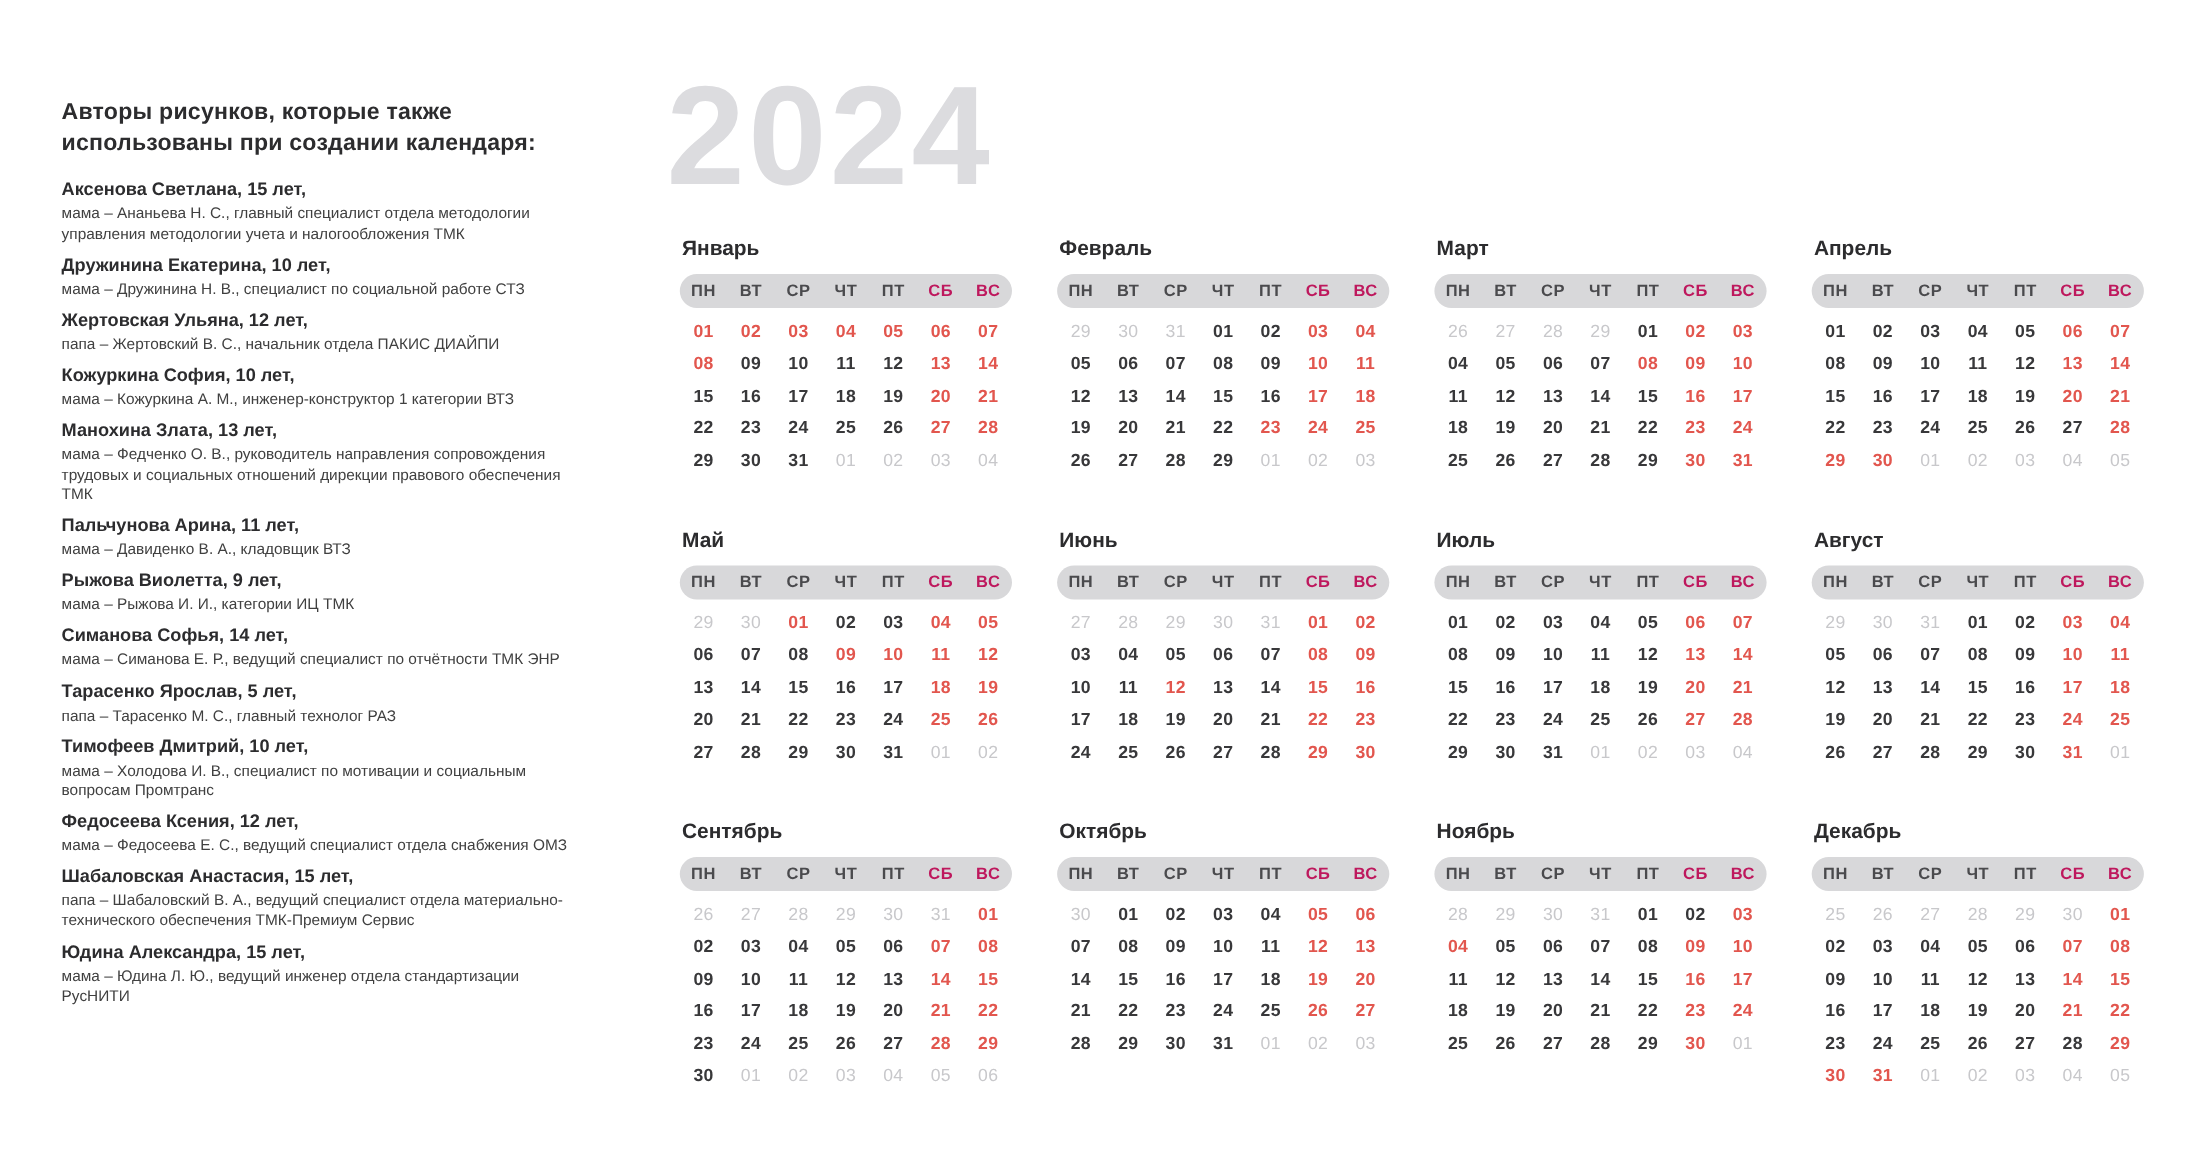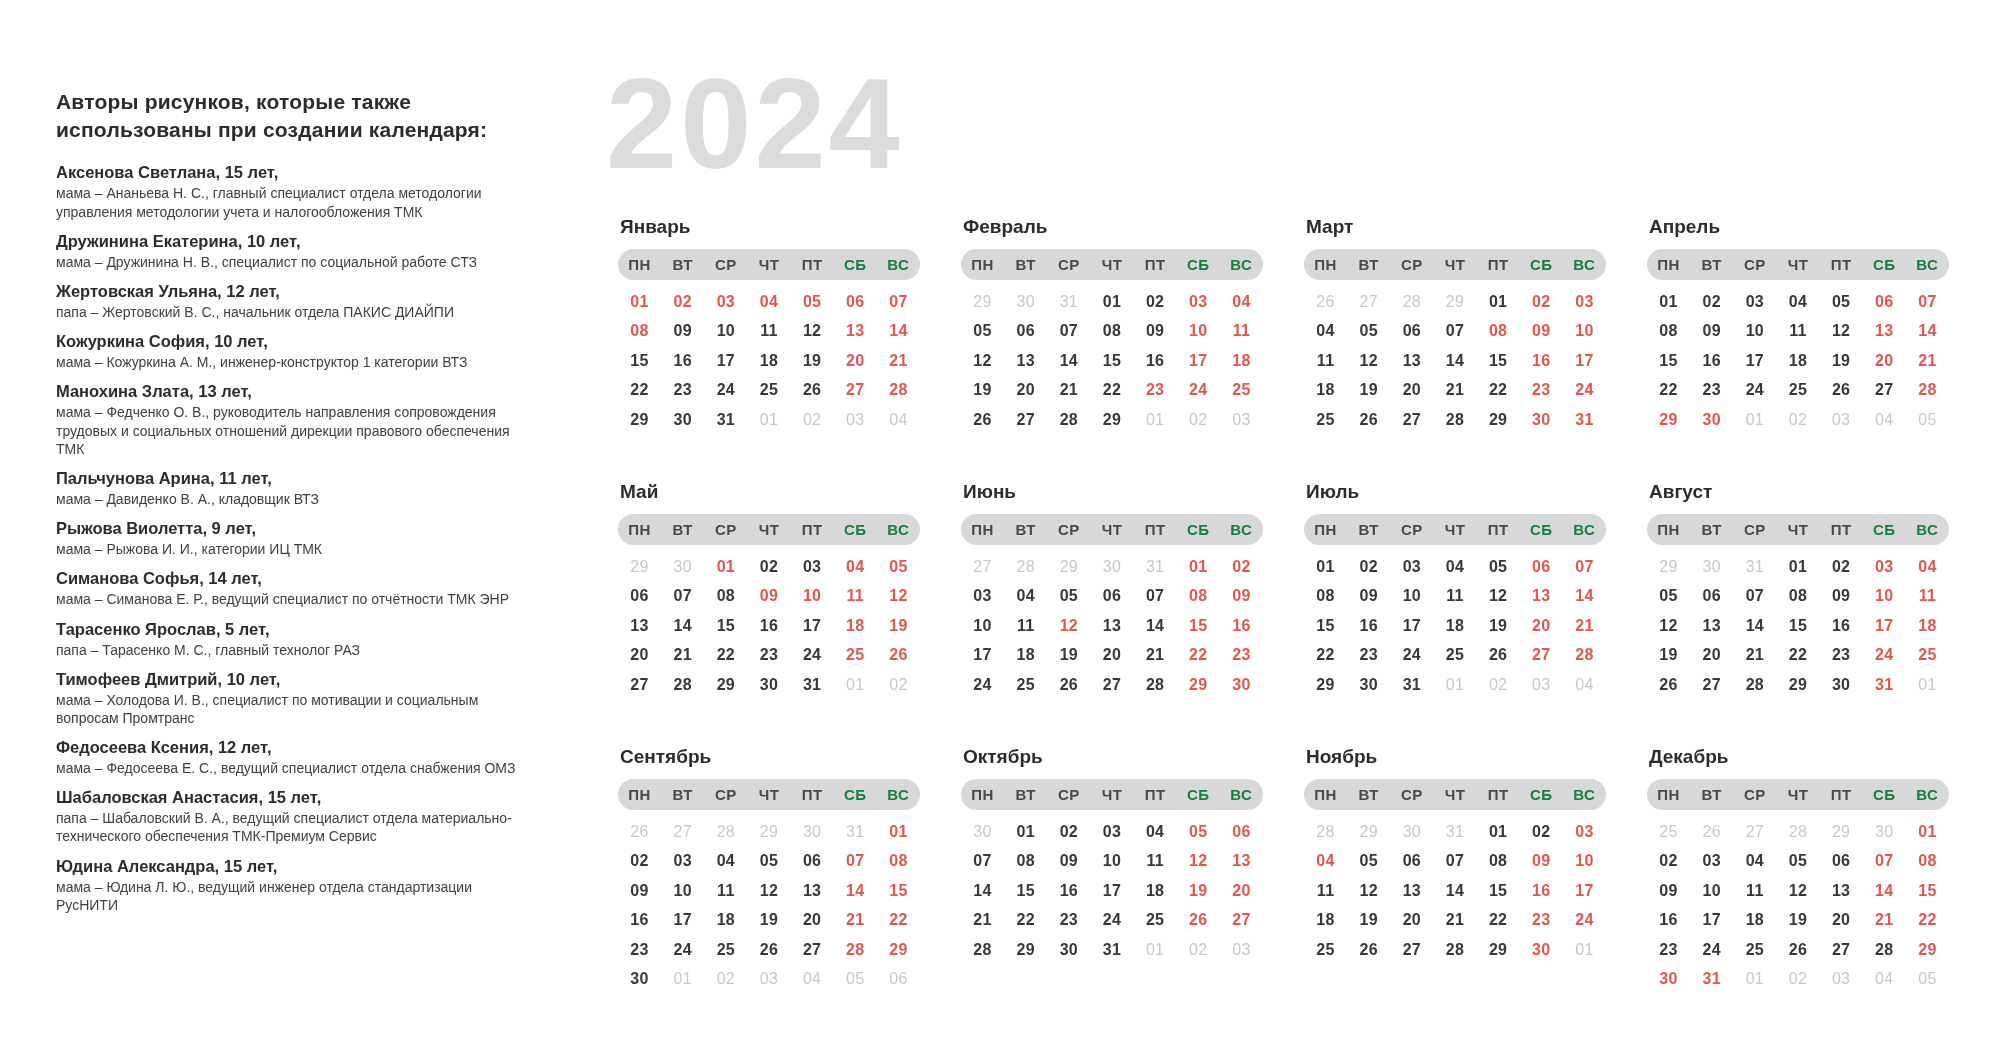--- a/index.html
+++ b/index.html
@@ -28,21 +28,21 @@
     display:grid; grid-template-columns:repeat(4, 302px);
     grid-template-rows:265px 265px auto; column-gap:41px;
   }
   .month { width:302px; }
   .month-title { margin:0 0 11px 2px; font-size:19px; font-weight:bold; color:#2c2c2e; }
   .weekdays {
     display:grid; grid-template-columns:repeat(7, 1fr); height:31px;
     background:#d8d8da; border-radius:16px; align-items:center; justify-items:center;text-align:right;
   }
   .wd { font-size:15px; font-weight:bold; color:#4a4a4d; letter-spacing:.5px; }
-  .wd.we { color:#15803d; }
+  .wd.we { color:#be185d; }
   .days { display:grid; grid-template-columns:repeat(7, 1fr); margin-top:7px; }
   .day {
     height:29.5px; display:flex; align-items:center; justify-content:center;
     font-size:16px; font-weight:bold; color:#38383a; letter-spacing:.3px;
   }
   .day.h { color:#e2564e; }
   .day.o { color:#c8c8cb; font-weight:normal; }
 </style>
 </head>
 <body>

